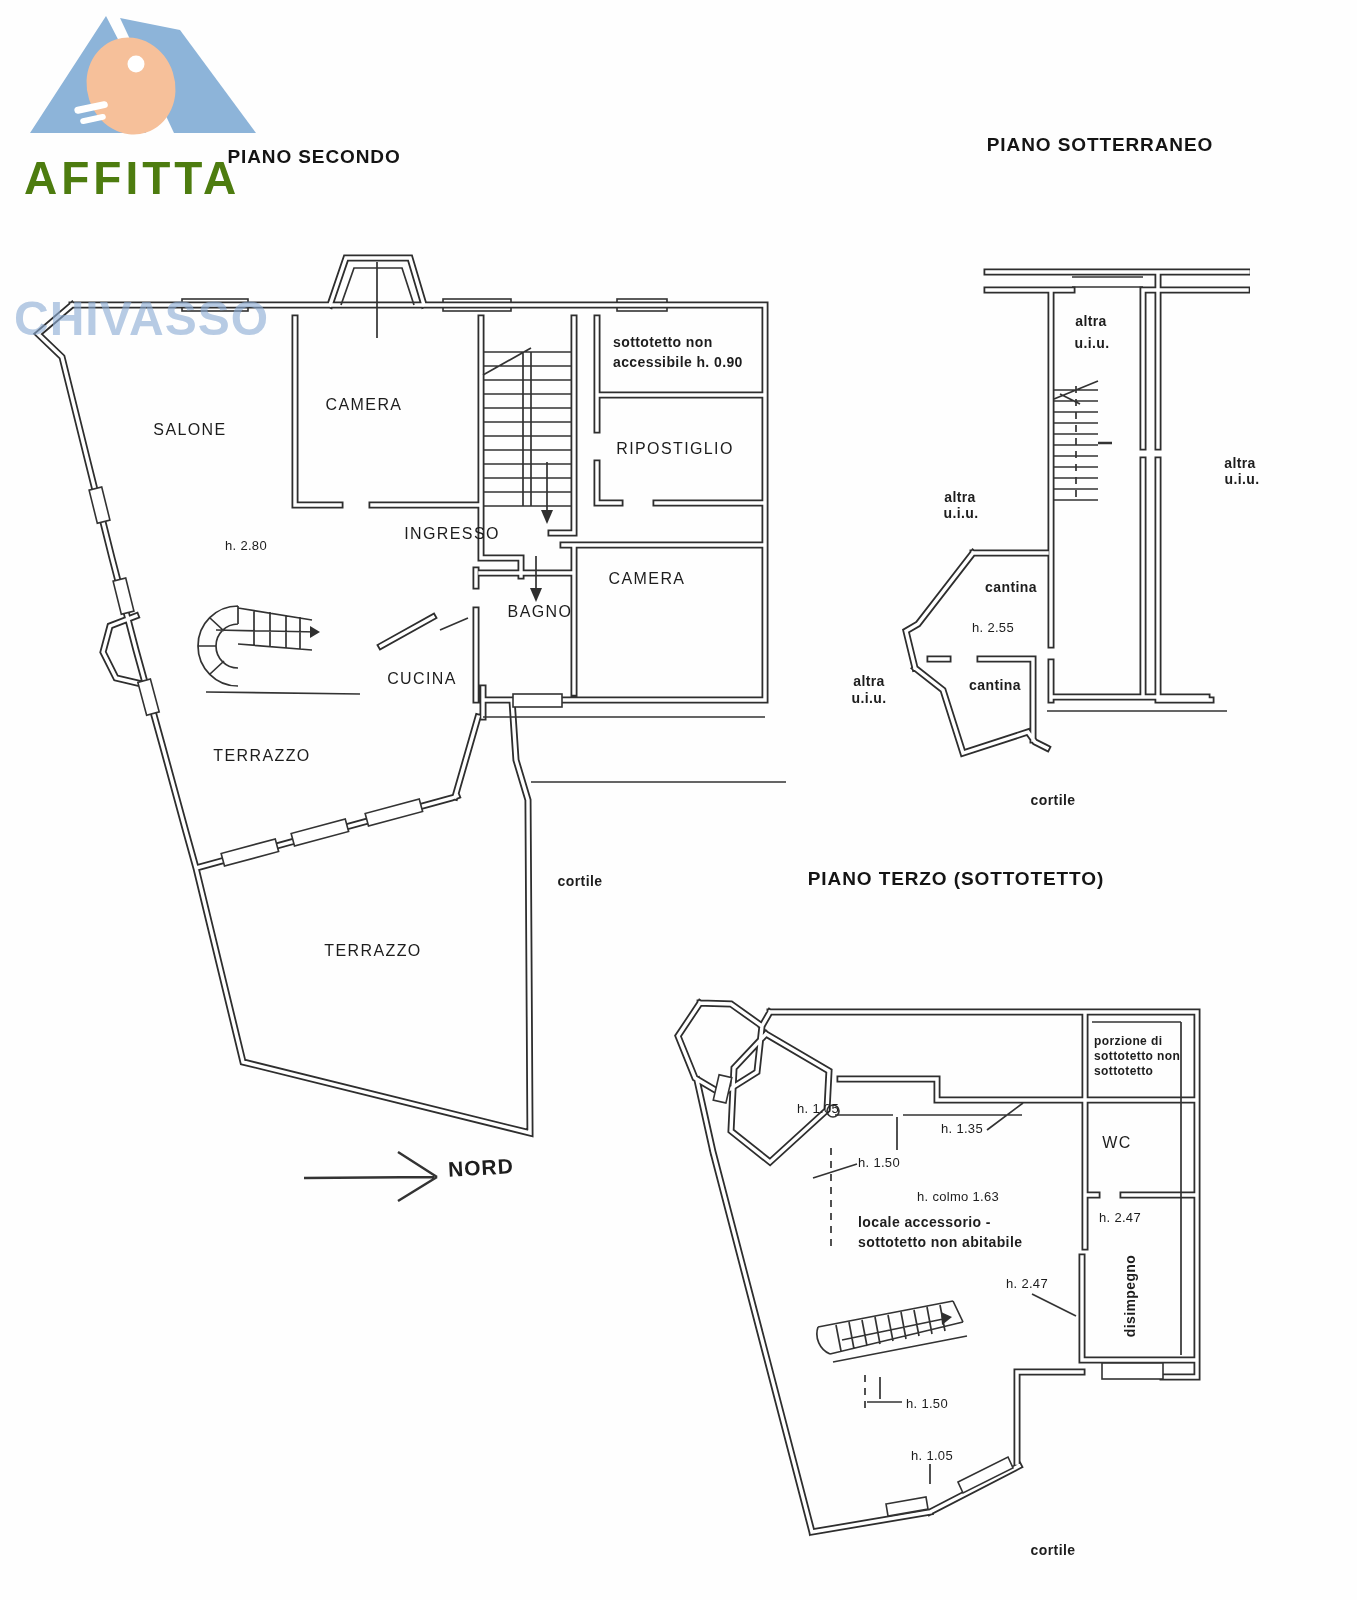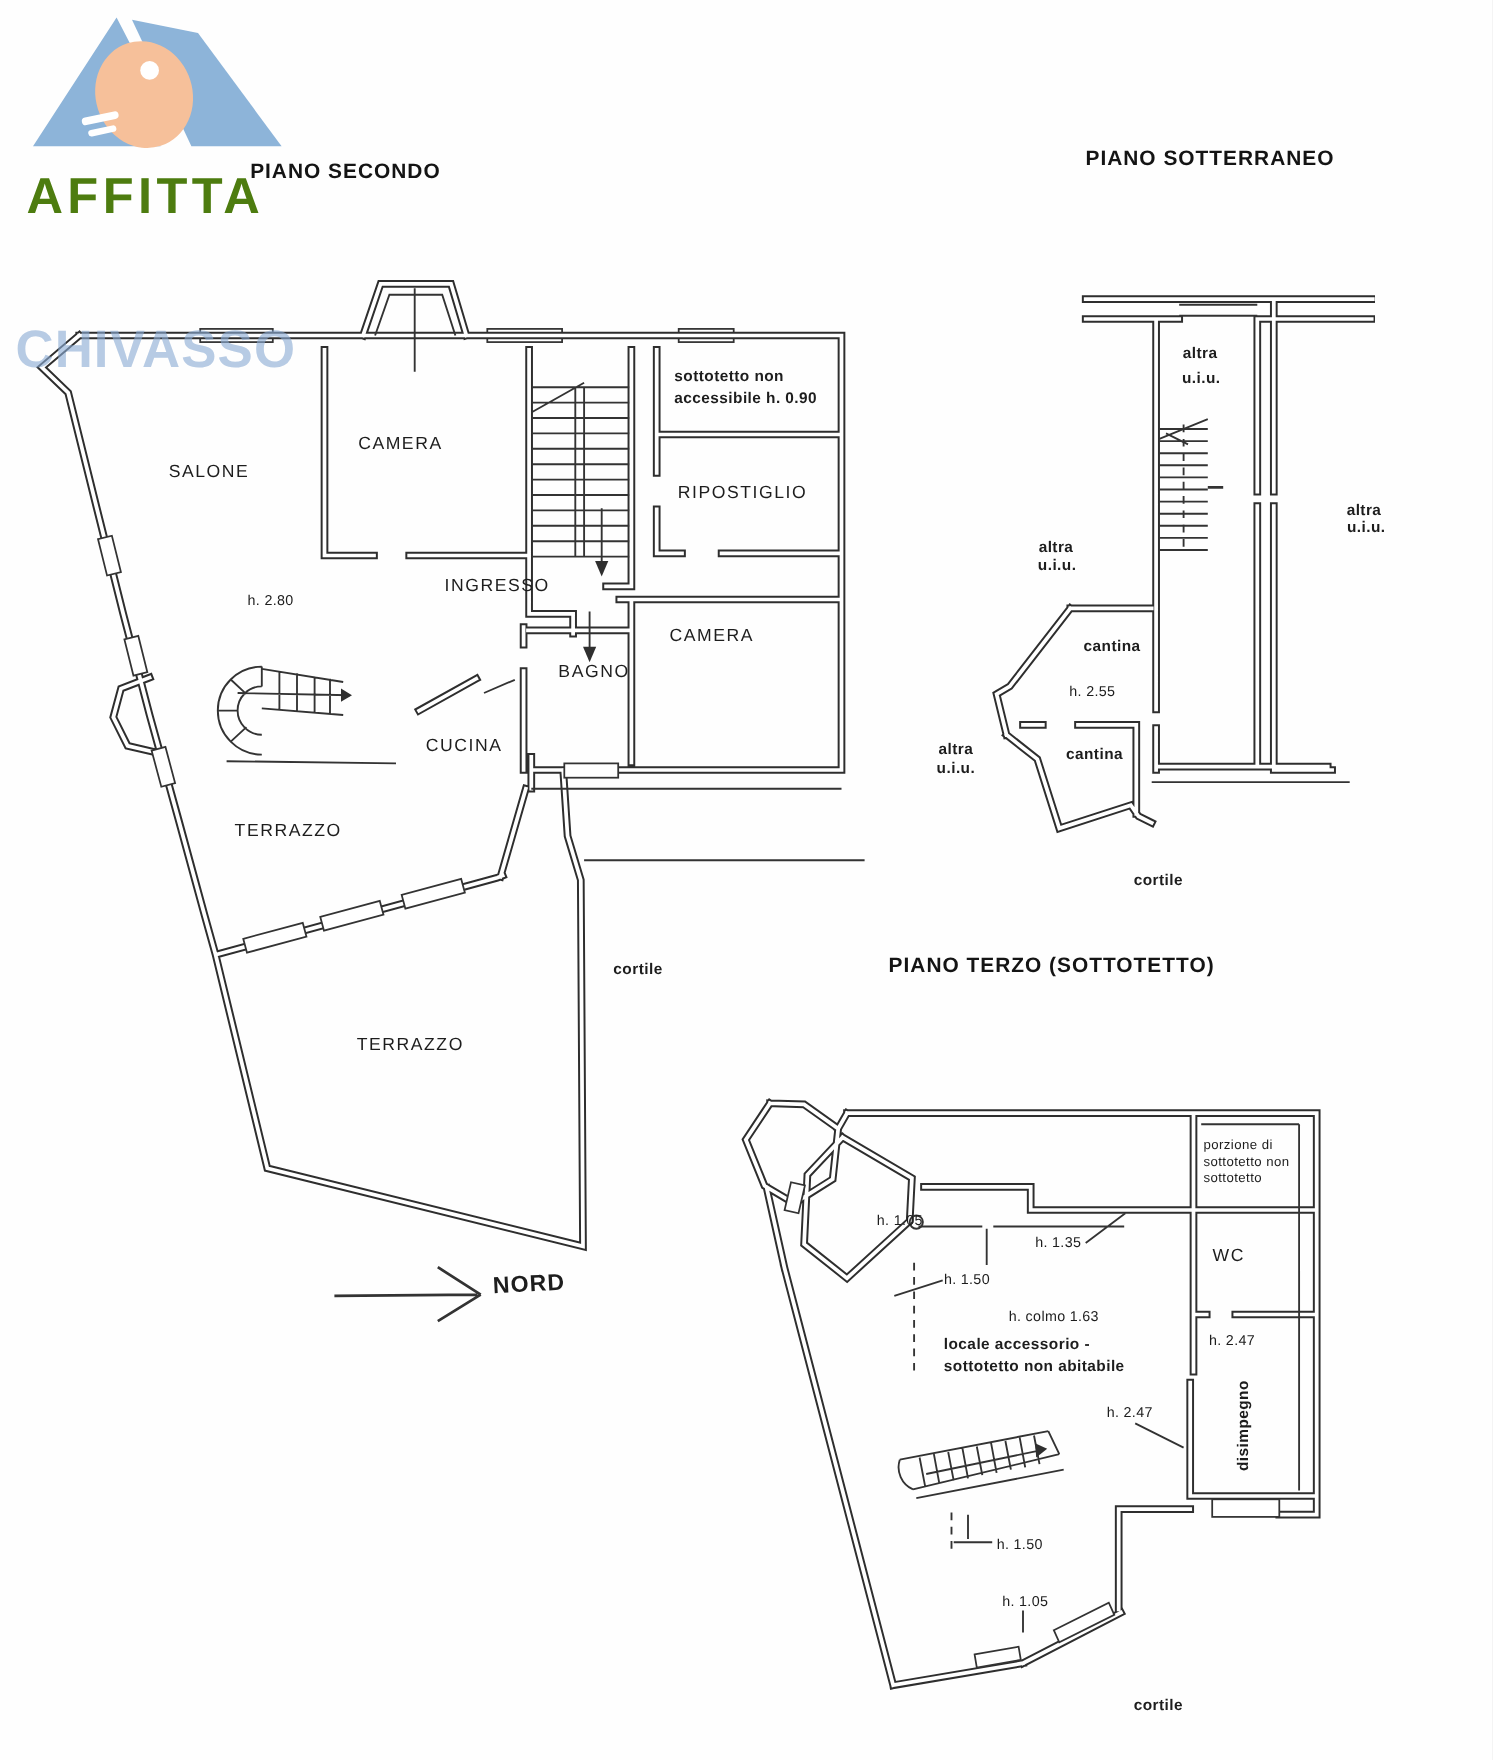--- a/index.html
+++ b/index.html
@@ -3,21 +3,21 @@
 <meta charset="utf-8">
 <style>
   html,body{margin:0;padding:0;background:#e8e8e8;}
   #page{position:relative;width:1357px;height:1600px;background:#fefefe;overflow:hidden;
         font-family:"Liberation Sans",sans-serif;}
   svg{position:absolute;}
   .lbl{position:absolute;transform:translate(-50%,-50%);font:600 14px/1.18 "Liberation Sans",sans-serif;
        color:#1d1d1d;letter-spacing:.4px;white-space:nowrap;}
   .room{font-size:16px;font-weight:400;letter-spacing:1.4px;}
   .dim{font-size:13px;font-weight:400;letter-spacing:.3px;}
-  .tiny{font-size:12px;font-weight:400;}
+  .tiny{font-size:12px;font-weight:700;}
   .lbl-left{transform:translate(0,-50%);}
   .rot90{transform:translate(-50%,-50%) rotate(-90deg);}
   .title{position:absolute;transform:translate(-50%,-50%);font:700 19px "Liberation Sans",sans-serif;
          letter-spacing:.9px;color:#141414;white-space:nowrap;}
   .logo-line{position:absolute;font-weight:800;white-space:nowrap;transform-origin:left top;}
   #logo1{left:24px;top:151px;font-size:46px;color:#4d7c0f;letter-spacing:4px;}
   #logo2{left:24px;top:205px;font-size:46px;color:#7fa9d4;letter-spacing:8px;}
   #logo3{left:14px;top:291px;font-size:48px;color:rgba(138,171,212,.62);letter-spacing:1px;text-align:center;}
   #nord-label{position:absolute;left:448px;top:1156px;font:600 21px "Liberation Sans",sans-serif;
               color:#1d1d1d;letter-spacing:1px;transform:rotate(-3deg);}

